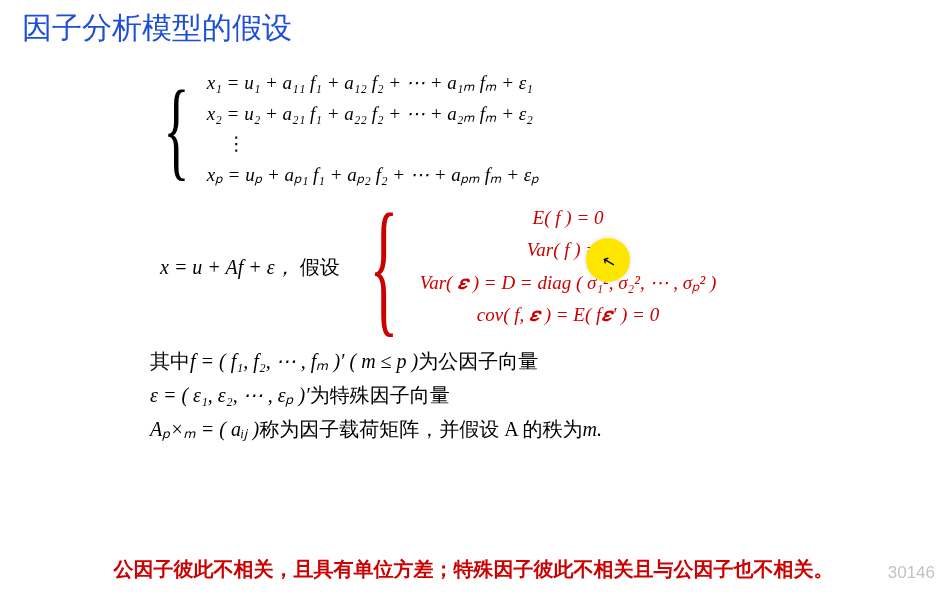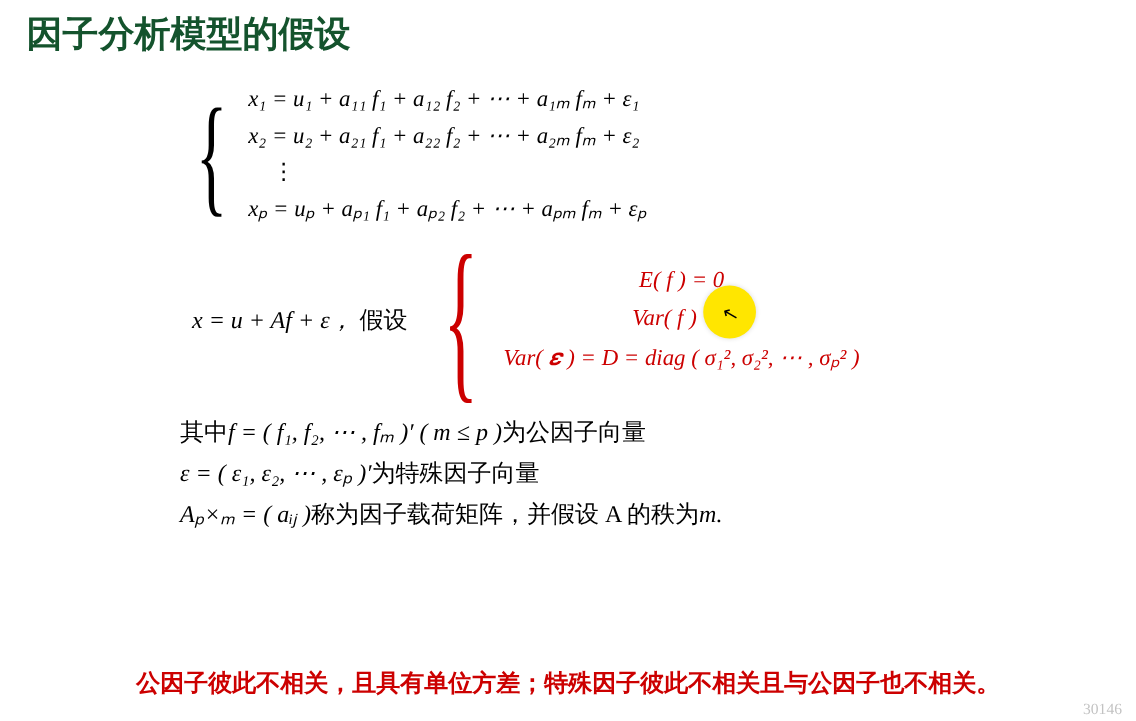--- a/index.html
+++ b/index.html
@@ -6,23 +6,23 @@
     margin: 0;
     padding: 0;
     width: 947px;
     height: 601px;
     background: #ffffff;
     font-family: "Times New Roman", "SimSun", serif;
     position: relative;
     overflow: hidden;
   }
   .title {
-    color: #14532d;
+    color: #1d4ed8;
     font-size: 30px;
-    font-weight: bold;
+    font-weight: normal;
     padding: 8px 0 0 22px;
     font-family: "SimSun", serif;
   }
   .content {
     padding: 20px 0 0 150px;
     font-size: 20px;
     line-height: 1.5;
   }
   .brace-block {
     display: flex;
@@ -104,25 +104,25 @@
     right: 0;
     text-align: center;
     color: #cc0000;
     font-size: 20px;
     font-weight: bold;
     font-family: "SimSun", serif;
     margin-top: 29px;
   }
   .watermark {
     position: absolute;
-    bottom: 2px;
+    bottom: 18px;
     right: 12px;
     color: rgba(120,120,120,0.45);
-    font-size: 13px;
-    font-family: Liberation Serif, serif;
+    font-size: 17px;
+    font-family: Liberation Sans, sans-serif;
   }
   .cursor-highlight {
     position: absolute;
     top: 238px;
     left: 586px;
     width: 44px;
     height: 44px;
     background: #ffe600;
     border-radius: 50%;
     box-shadow: 0 0 4px rgba(0,0,0,0.15);
@@ -158,20 +158,21 @@
   <div class="row2">
     <span class="row2-left">
       <span>x = u + Af + ε，</span>
       <span class="cn">假设</span>
     </span>
     <span class="brace-small">{</span>
     <div class="assumptions">
       <div>E( f ) = 0</div>
       <div>Var( f ) = I</div>
       <div>Var( 𝜺 ) = D = diag ( σ₁², σ₂², ⋯ , σₚ² )</div>
+      <div>cov( f, 𝜺 ) = E( f𝜺′ ) = 0</div>
     </div>
   </div>
 
   <div class="desc">
     <div>
       <span>其中</span><span class="math">f = ( f₁, f₂, ⋯ , fₘ )′ ( m ≤ p )</span><span>为公因子向量</span>
     </div>
     <div>
       <span class="math">ε = ( ε₁, ε₂, ⋯ , εₚ )′</span><span>为特殊因子向量</span>
     </div>

